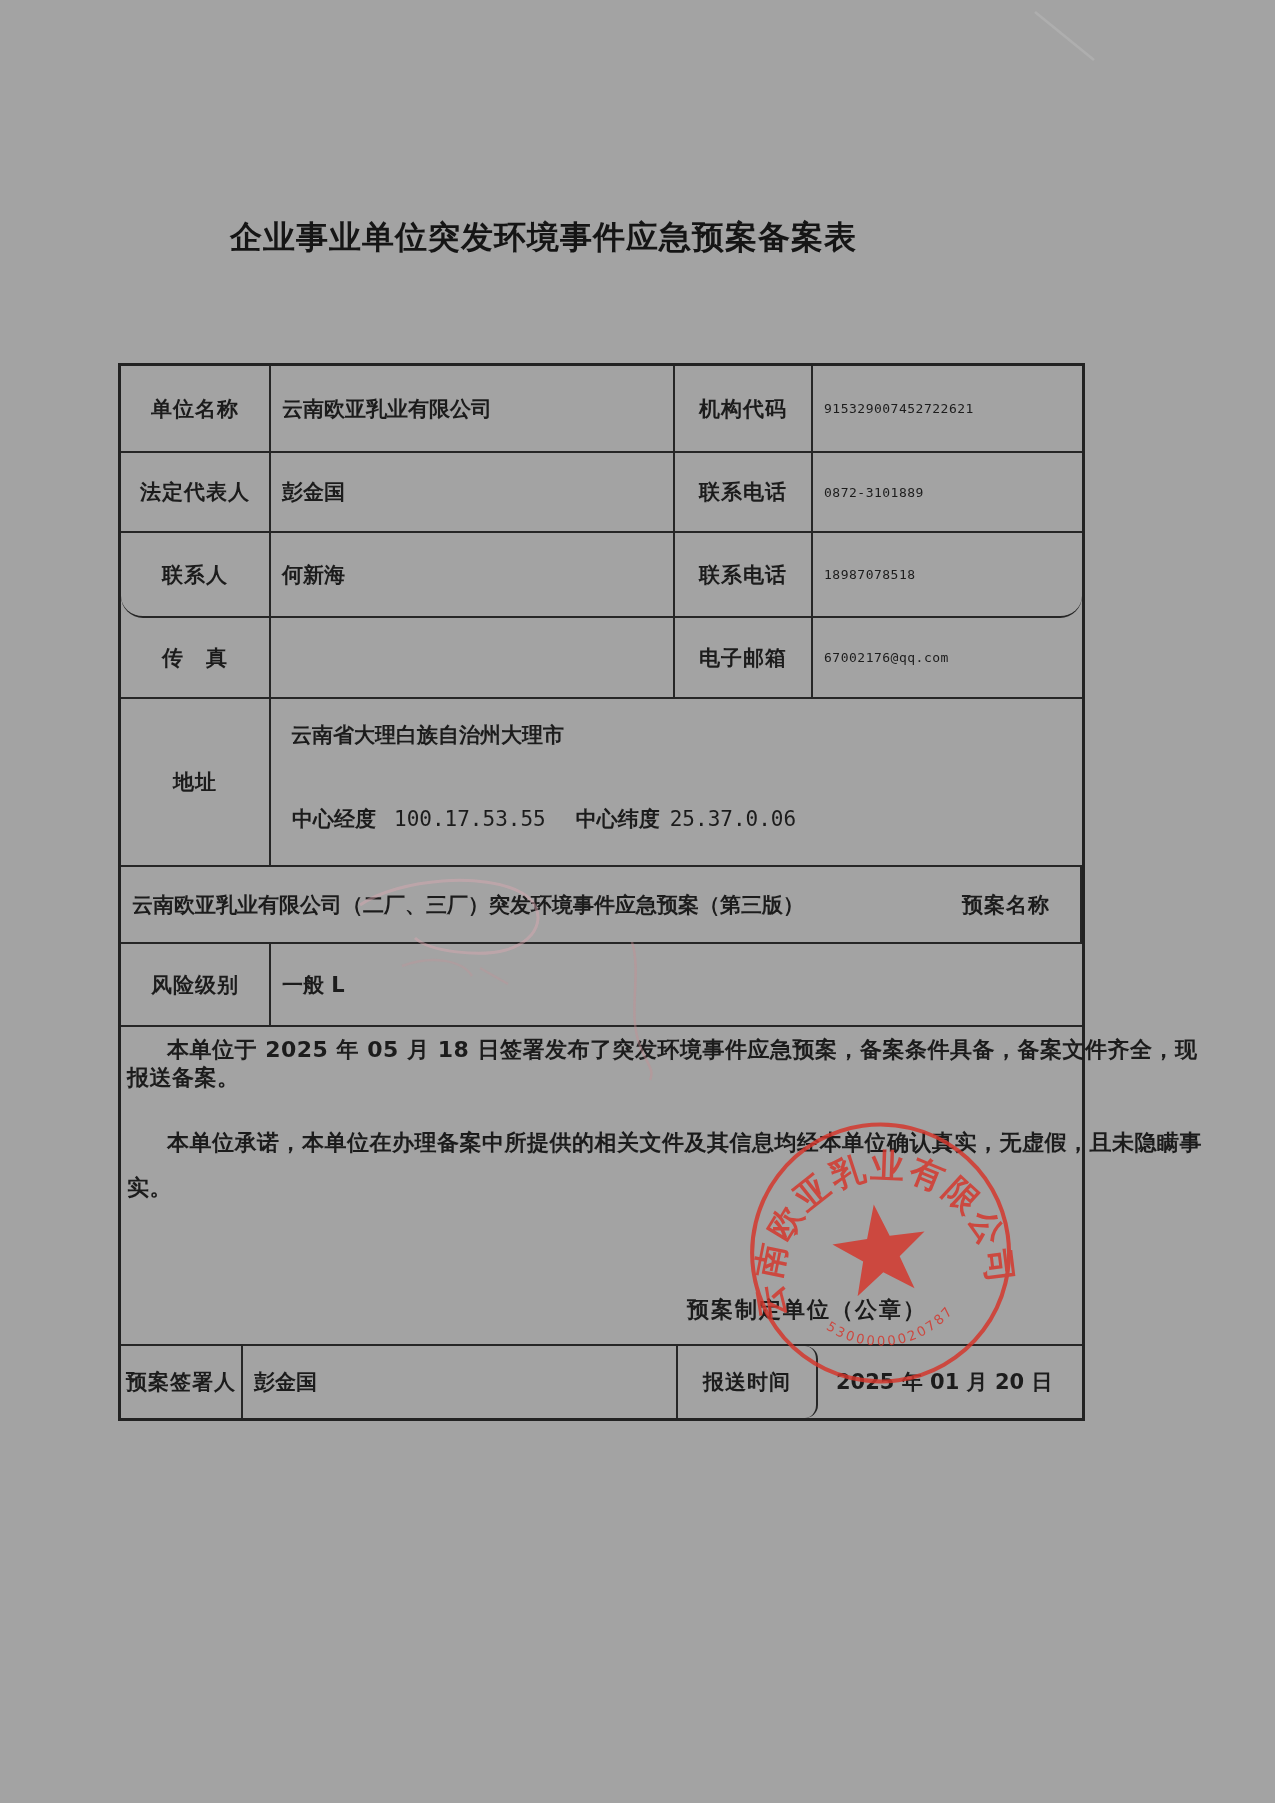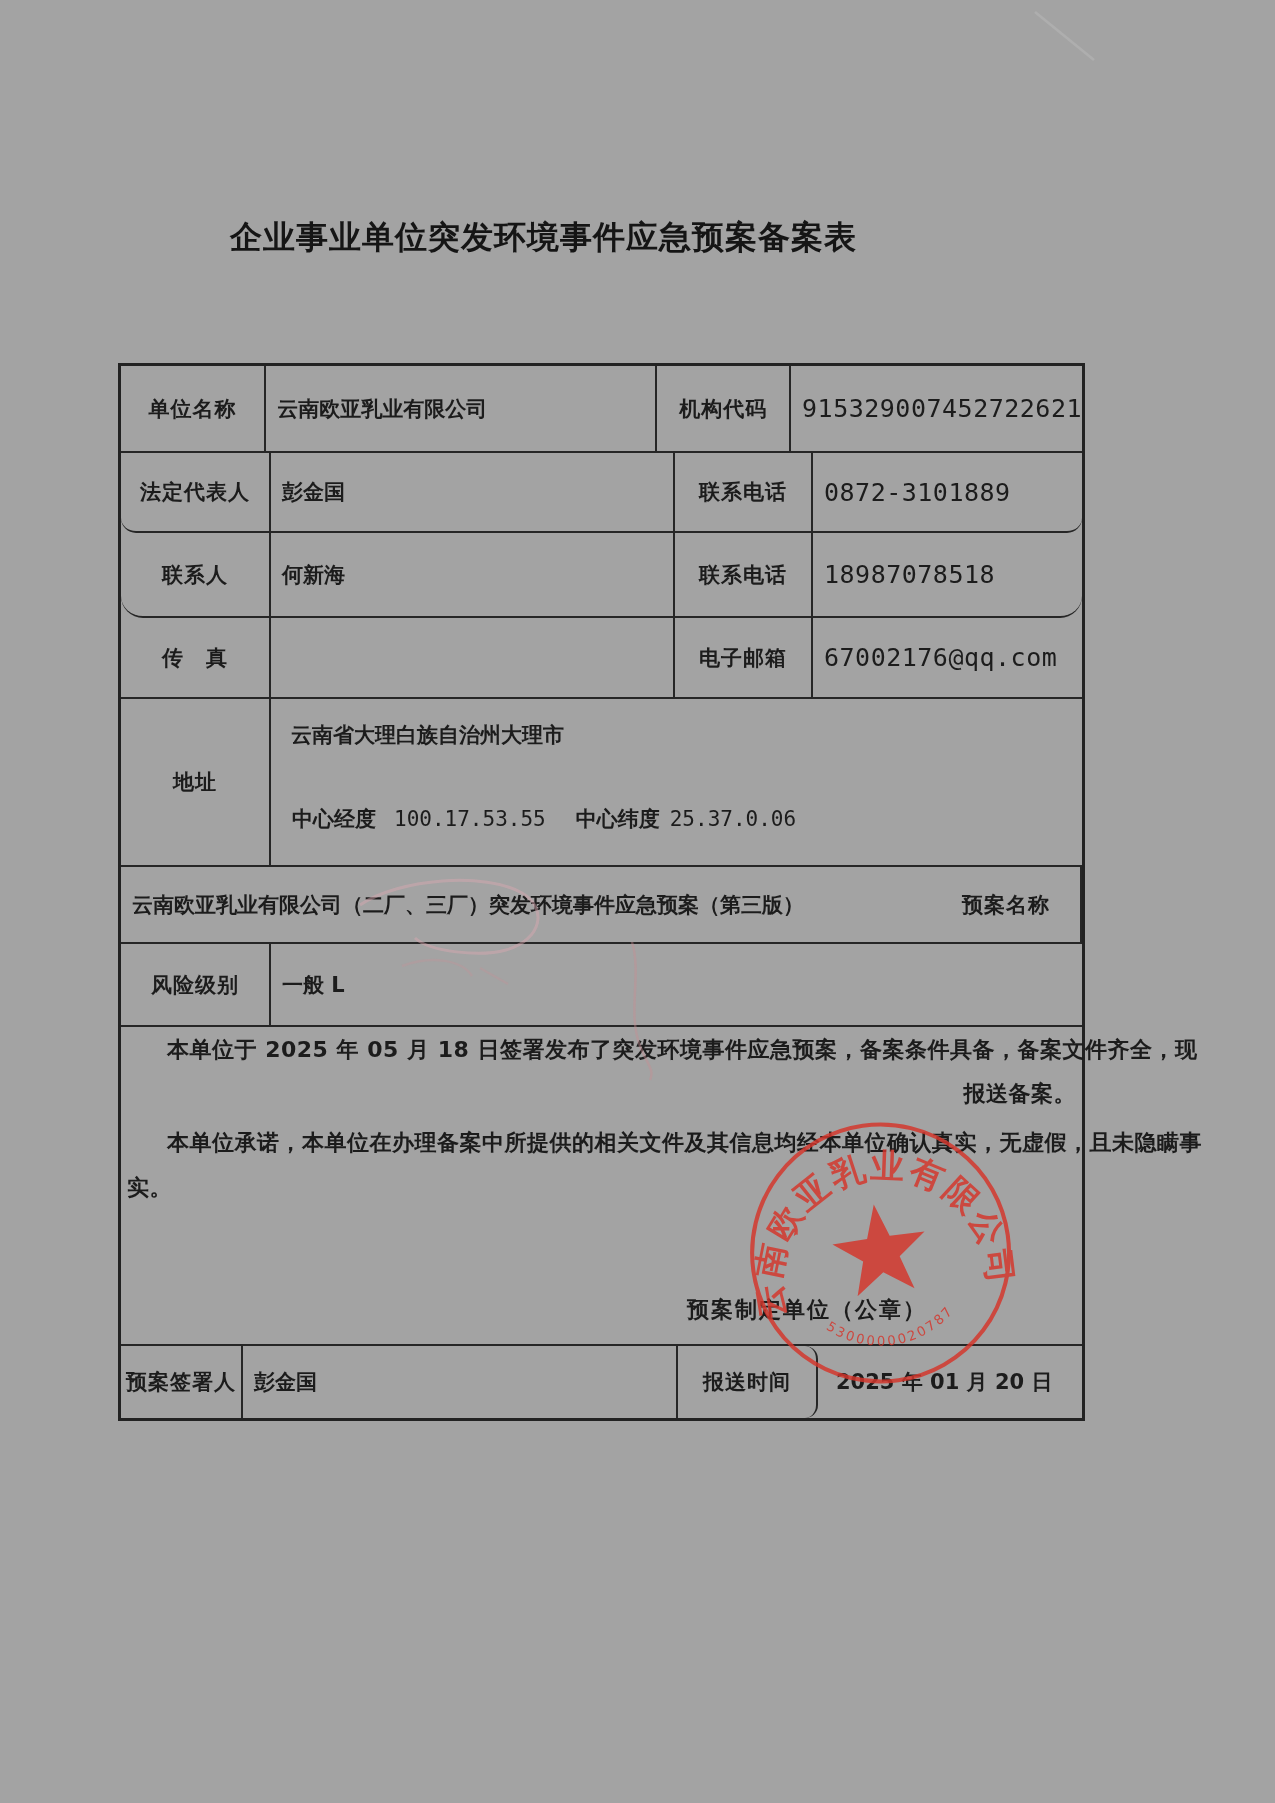--- a/index.html
+++ b/index.html
@@ -27,40 +27,40 @@
   }
   .row{display:flex;border-bottom:2px solid #262626;}
   .row.last{border-bottom:none;}
   .cell{
     border-right:2px solid #262626;box-sizing:border-box;
     display:flex;align-items:center;font-size:21px;
   }
   .cell.end{border-right:none;}
   .lab{justify-content:center;font-weight:700;letter-spacing:1px;text-align:center;}
   .val{padding-left:11px;font-weight:600;}
-  .mono{font-family:"DejaVu Sans Mono","Liberation Mono",monospace;font-weight:500;font-size:25px;letter-spacing:0.5px;}
+  .mono{font-family:"DejaVu Sans Mono","Liberation Mono",monospace;font-weight:500;font-size:13px;letter-spacing:0.5px;}
   .c1{width:150px;}
   .c2{width:404px;}
   .c3{width:138px;}
   .c4{flex:1;}
   .f1{width:122px;}
   .f2{width:435px;}
   .f3{width:140px;border-radius:13px;}
   .f4{flex:1;}
   
   .addr-cell{flex-direction:column;align-items:flex-start;justify-content:flex-start;padding:22px 0 0 9px;}
   .addr-line1{padding-left:11px;font-weight:600;font-size:21px;}
   .addr-line2{padding-left:12px;margin-top:56px;font-weight:700;font-size:21px;display:flex;align-items:baseline;}
   .addr-line2 .coord{font-family:"DejaVu Sans Mono","Liberation Mono",monospace;font-weight:500;}
   .gap18{margin-left:18px;} .gap30{margin-left:30px;} .gap10{margin-left:10px;}
   
   .stmt{position:relative;display:block;font-size:22px;font-weight:700;letter-spacing:0.5px;}
   .stmt .ln{position:absolute;left:6px;right:6px;white-space:nowrap;}
   .ln1{top:8px;text-indent:40px;}
-  .ln2{top:52px;text-align:right;}
+  .ln2{top:36px;}
   .ln3{top:101px;text-indent:40px;}
   .ln4{top:146px;}
   .seal-caption{position:absolute;left:566px;top:268px;font-size:22px;font-weight:700;letter-spacing:2px;white-space:nowrap;}
   
   .stamp{position:absolute;left:723px;top:1098px;width:316px;height:316px;opacity:0.83;transform:rotate(-8deg);pointer-events:none;}
   
   .artifacts{position:absolute;left:0;top:0;width:1275px;height:1803px;pointer-events:none;}
 </style>
 </head>
 <body>
@@ -71,21 +71,21 @@
 
   <div class="tbl">
 
     <div class="row" style="height:85px;">
       <div class="cell lab c1">单位名称</div>
       <div class="cell val c2">云南欧亚乳业有限公司</div>
       <div class="cell lab c3">机构代码</div>
       <div class="cell val c4 end mono">915329007452722621</div>
     </div>
 
-    <div class="row" style="height:78px;border-radius:15px;">
+    <div class="row" style="height:78px;">
       <div class="cell lab c1">法定代表人</div>
       <div class="cell val c2">彭金国</div>
       <div class="cell lab c3">联系电话</div>
       <div class="cell val c4 end mono">0872-3101889</div>
     </div>
 
     <div class="row" style="height:83px;border-radius:22px;">
       <div class="cell lab c1">联系人</div>
       <div class="cell val c2">何新海</div>
       <div class="cell lab c3">联系电话</div>

